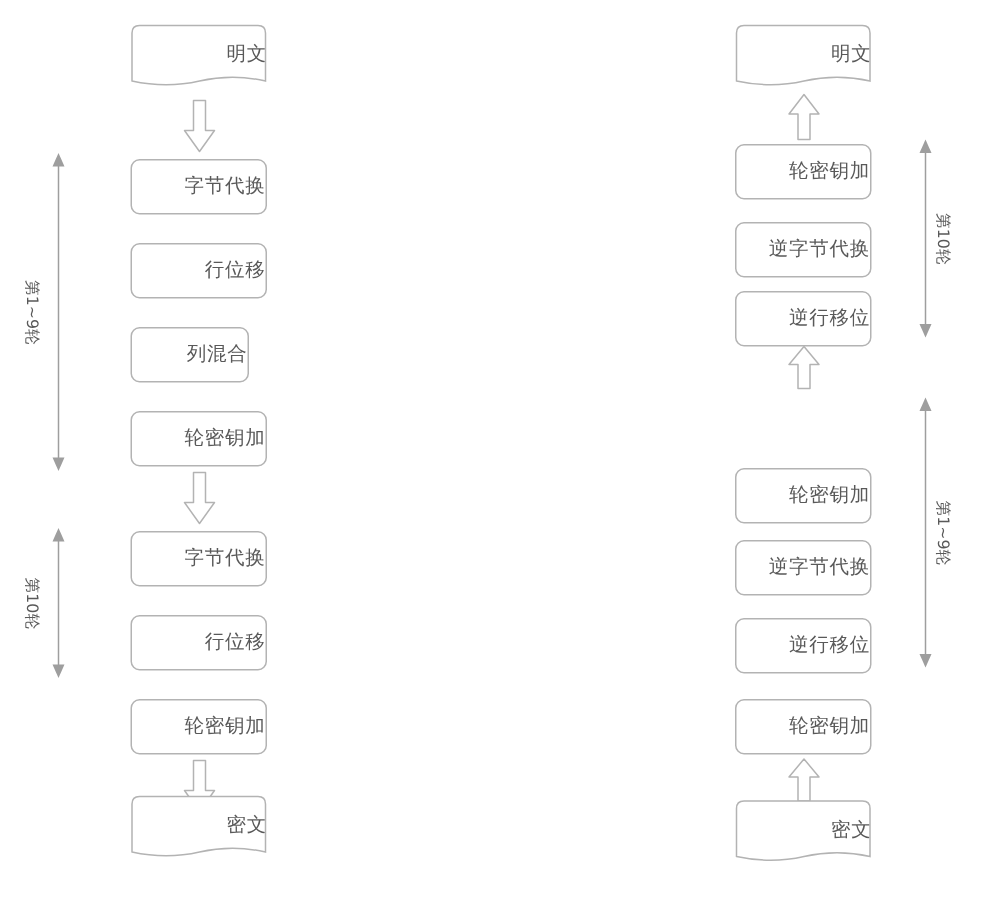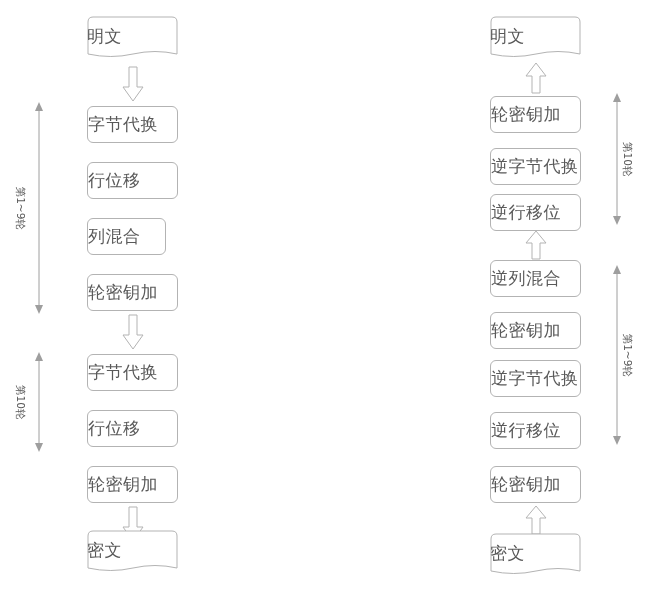--- a/index.html
+++ b/index.html
@@ -19,23 +19,23 @@
     left: 0;
     top: 0;
     width: 663px;
     height: 601px;
   }
   .node {
     position: absolute;
     box-sizing: border-box;
     display: flex;
     align-items: center;
-    justify-content: flex-start;
+    justify-content: flex-end;
     color: #595959;
-    font-size: 17px;
+    font-size: 13px;
     letter-spacing: 0.5px;
     line-height: 1;
     user-select: none;
   }
   .node.process {
     border: 1px solid #b3b3b3;
     border-radius: 6px;
     background: #ffffff;
   }
   .node.doc {
@@ -189,23 +189,20 @@
   <div class="node process" style="left:490px; top:194px; width:91px; height:37px;">
     <span>逆行移位</span>
   </div>
 
   <div class="arrow-block" style="left:525px; top:230px; width:22px; height:30px;">
     <svg width="22" height="30" viewBox="0 0 22 30" aria-hidden="true">
       <path d="M11,1 L21,13 L15,13 L15,29 L7,29 L7,13 L1,13 Z" fill="#ffffff" stroke="#b3b3b3" stroke-width="1" stroke-linejoin="round"></path>
     </svg>
   </div>
 
-  <div class="node process" style="left:490px; top:260px; width:91px; height:37px;">
-    <span>逆列混合</span>
-  </div>
 
   <div class="node process" style="left:490px; top:312px; width:91px; height:37px;">
     <span>轮密钥加</span>
   </div>
 
   <div class="node process" style="left:490px; top:360px; width:91px; height:37px;">
     <span>逆字节代换</span>
   </div>
 
   <div class="node process" style="left:490px; top:412px; width:91px; height:37px;">

